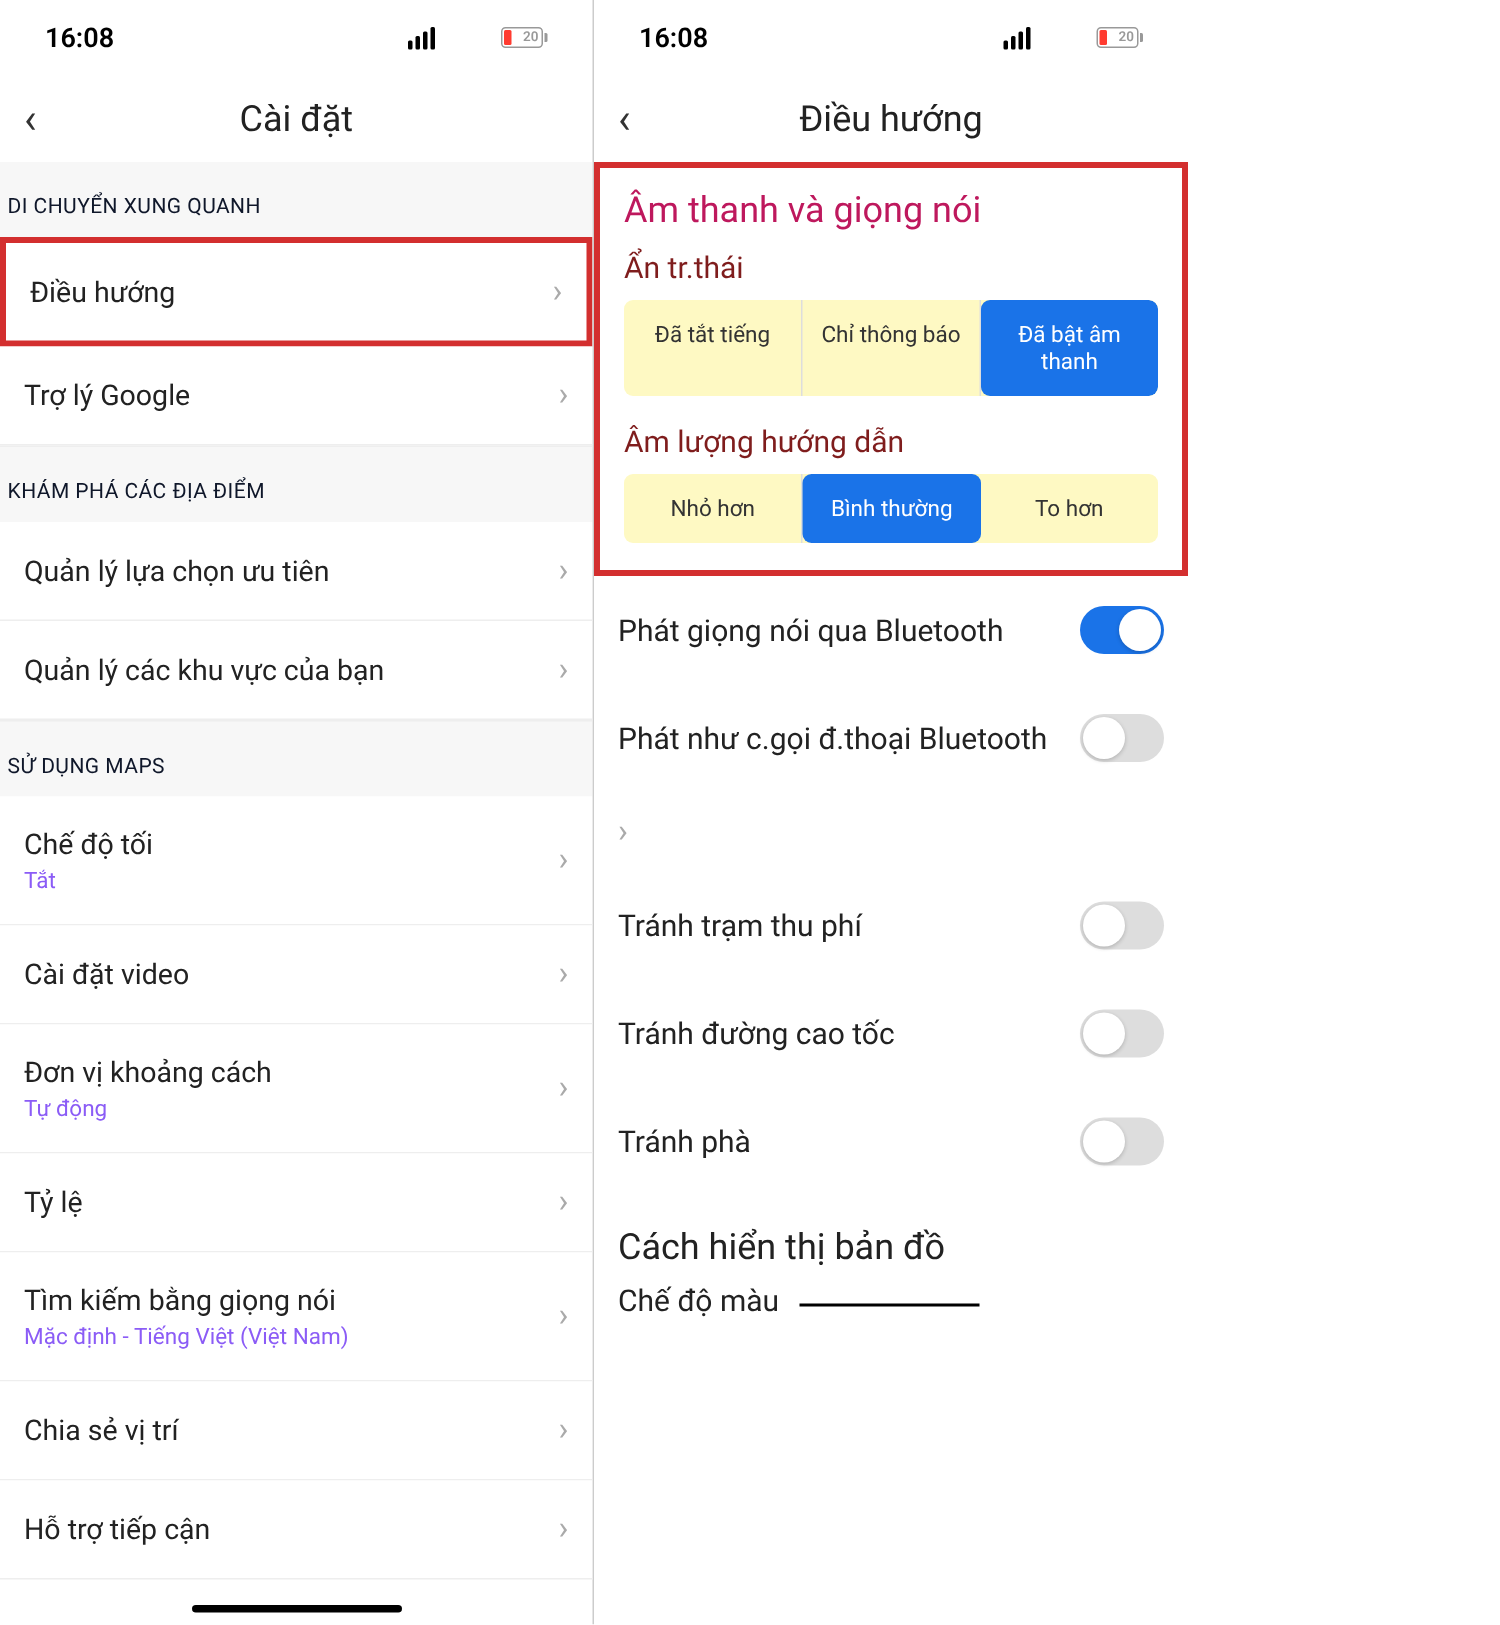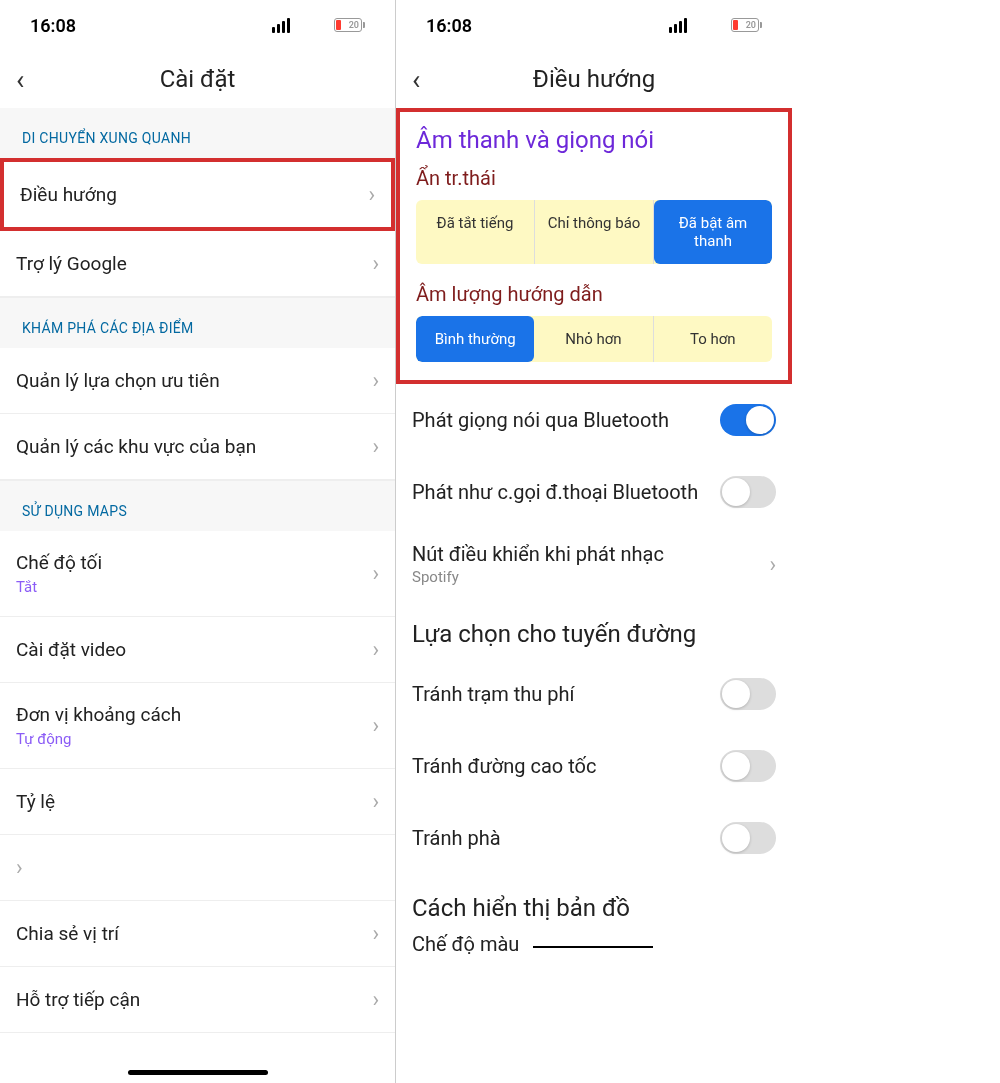--- a/index.html
+++ b/index.html
@@ -17,29 +17,29 @@
 .signal-bars span:nth-child(4) { height: 15px; }
 .battery { display: flex; align-items: center; }
 .battery-body { width: 28px; height: 14px; border: 1.5px solid #999; border-radius: 3px; position: relative; }
 .battery-fill { position: absolute; left: 1px; top: 1px; bottom: 1px; width: 20%; background: #ff3b30; border-radius: 1px; }
 .battery-num { position: absolute; right: 2px; top: 50%; transform: translateY(-50%); font-size: 9px; color: #999; font-weight: 600; }
 .battery-tip { width: 2px; height: 6px; background: #999; border-radius: 0 1px 1px 0; margin-left: 1px; }
 .nav-header { height: 58px; display: flex; align-items: center; justify-content: center; position: relative; padding: 0 16px; }
 .back-btn { position: absolute; left: 16px; top: 50%; transform: translateY(-50%); font-size: 28px; color: #333; cursor: pointer; }
 .nav-title { font-size: 24px; font-weight: 400; color: #222; }
 .content { flex: 1; overflow-y: hidden; }
-.section-header { padding: 22px 22px 12px; font-size: 14px; color: #0369a1; letter-spacing: 0.3px; background: #f7f7f7; border-top: 1px solid #eee; }
+.section-header { padding: 22px 5px 12px; font-size: 14px; color: #0f172a; letter-spacing: 0.3px; background: #f7f7f7; border-top: 1px solid #eee; }
 .section-header:first-child { border-top: none; }
 .list-item { display: flex; align-items: center; justify-content: space-between; padding: 20px 16px; background: #fff; border-bottom: 1px solid #eee; cursor: pointer; }
 .list-item-text { display: flex; flex-direction: column; gap: 4px; }
 .list-item-title { font-size: 19px; color: #222; }
 .list-item-sub { font-size: 15px; color: #8b5cf6; }
 .chevron { font-size: 22px; color: #aaa; }
 .highlight-box { border: 4px solid #d32f2f; }
-.section-title-lg { font-size: 24px; color: #6d28d9; padding: 14px 16px 8px; }
+.section-title-lg { font-size: 24px; color: #be185d; padding: 14px 16px 8px; }
 .section-sub { font-size: 20px; color: #7f1d1d; padding: 4px 16px 10px; }
 .segmented { display: flex; margin: 0 16px 14px; background: #fef9c3; border-radius: 6px; overflow: hidden; }
 .segment { flex: 1; text-align: center; padding: 14px 6px; font-size: 15px; color: #333; cursor: pointer; border-right: 1px solid #ddd; }
 .segment:last-child { border-right: none; }
 .segment.active { background: #1a73e8; color: #fff; border-radius: 6px; border-right: none; }
 .toggle-row { display: flex; align-items: center; justify-content: space-between; padding: 20px 16px; }
 .toggle-title { font-size: 20px; color: #222; }
 .toggle { width: 56px; height: 32px; border-radius: 16px; background: #ddd; position: relative; cursor: pointer; }
 .toggle.on { background: #1a73e8; }
 .toggle-knob { width: 28px; height: 28px; background: #fff; border-radius: 50%; position: absolute; top: 2px; left: 2px; box-shadow: 0 1px 3px rgba(0,0,0,0.2); }
@@ -124,20 +124,24 @@
         <span class="list-item-title">Đơn vị khoảng cách</span>
         <span class="list-item-sub">Tự động</span>
       </div>
       <span class="chevron">›</span>
     </div>
     <div class="list-item">
       <span class="list-item-title">Tỷ lệ</span>
       <span class="chevron">›</span>
     </div>
     <div class="list-item">
+      <div class="list-item-text">
+        <span class="list-item-title">Tìm kiếm bằng giọng nói</span>
+        <span class="list-item-sub">Mặc định - Tiếng Việt (Việt Nam)</span>
+      </div>
       <span class="chevron">›</span>
     </div>
     <div class="list-item">
       <span class="list-item-title">Chia sẻ vị trí</span>
       <span class="chevron">›</span>
     </div>
     <div class="list-item">
       <span class="list-item-title">Hỗ trợ tiếp cận</span>
       <span class="chevron">›</span>
     </div>
@@ -180,48 +184,43 @@
     <div class="highlight-box" style="padding-bottom:4px;">
       <div class="section-title-lg">Âm thanh và giọng nói</div>
       <div class="section-sub">Ẩn tr.thái</div>
       <div class="segmented">
         <div class="segment">Đã tắt tiếng</div>
         <div class="segment">Chỉ thông báo</div>
         <div class="segment active">Đã bật âm thanh</div>
       </div>
       <div class="section-sub">Âm lượng hướng dẫn</div>
       <div class="segmented">
+        <div class="segment">Nhỏ hơn</div>
         <div class="segment active">Bình thường</div>
-        <div class="segment">Nhỏ hơn</div>
         <div class="segment">To hơn</div>
       </div>
     </div>
 
     <div class="toggle-row">
       <span class="toggle-title">Phát giọng nói qua Bluetooth</span>
       <div class="toggle on">
           <div class="toggle-knob"></div>
         </div>
     </div>
     <div class="toggle-row">
       <span class="toggle-title">Phát như c.gọi đ.thoại Bluetooth</span>
       <div class="toggle">
           <div class="toggle-knob"></div>
         </div>
     </div>
 
     <div class="item-with-sub">
-      <div class="texts">
-        <span class="title">Nút điều khiển khi phát nhạc</span>
-        <span class="sub">Spotify</span>
-      </div>
-      <span class="chevron">›</span>
-    </div>
-
-    <div class="section-header-nav">Lựa chọn cho tuyến đường</div>
+      <span class="chevron">›</span>
+    </div>
+
     <div class="toggle-row">
       <span class="toggle-title">Tránh trạm thu phí</span>
       <div class="toggle">
           <div class="toggle-knob"></div>
         </div>
     </div>
     <div class="toggle-row">
       <span class="toggle-title">Tránh đường cao tốc</span>
       <div class="toggle">
           <div class="toggle-knob"></div>

